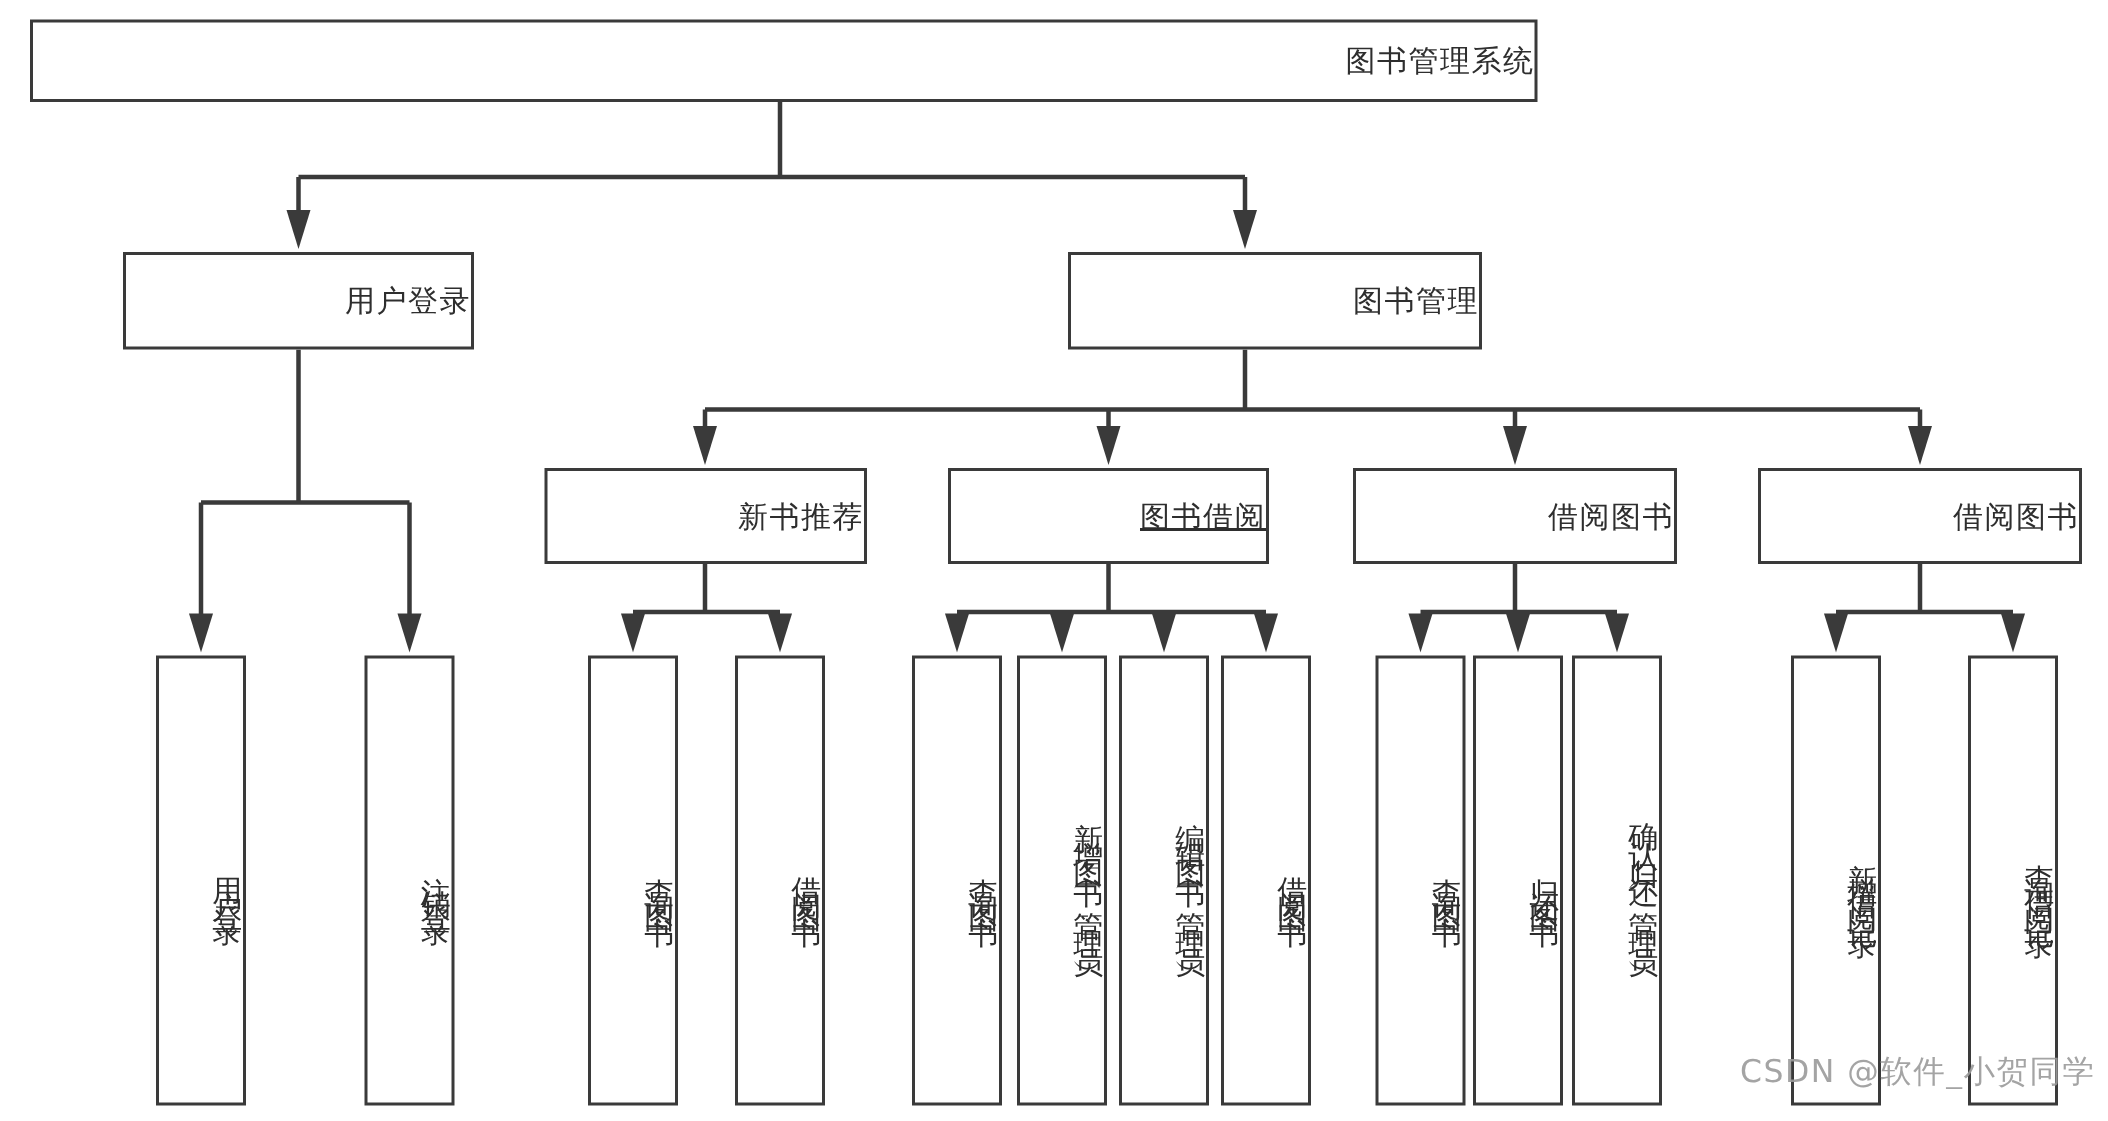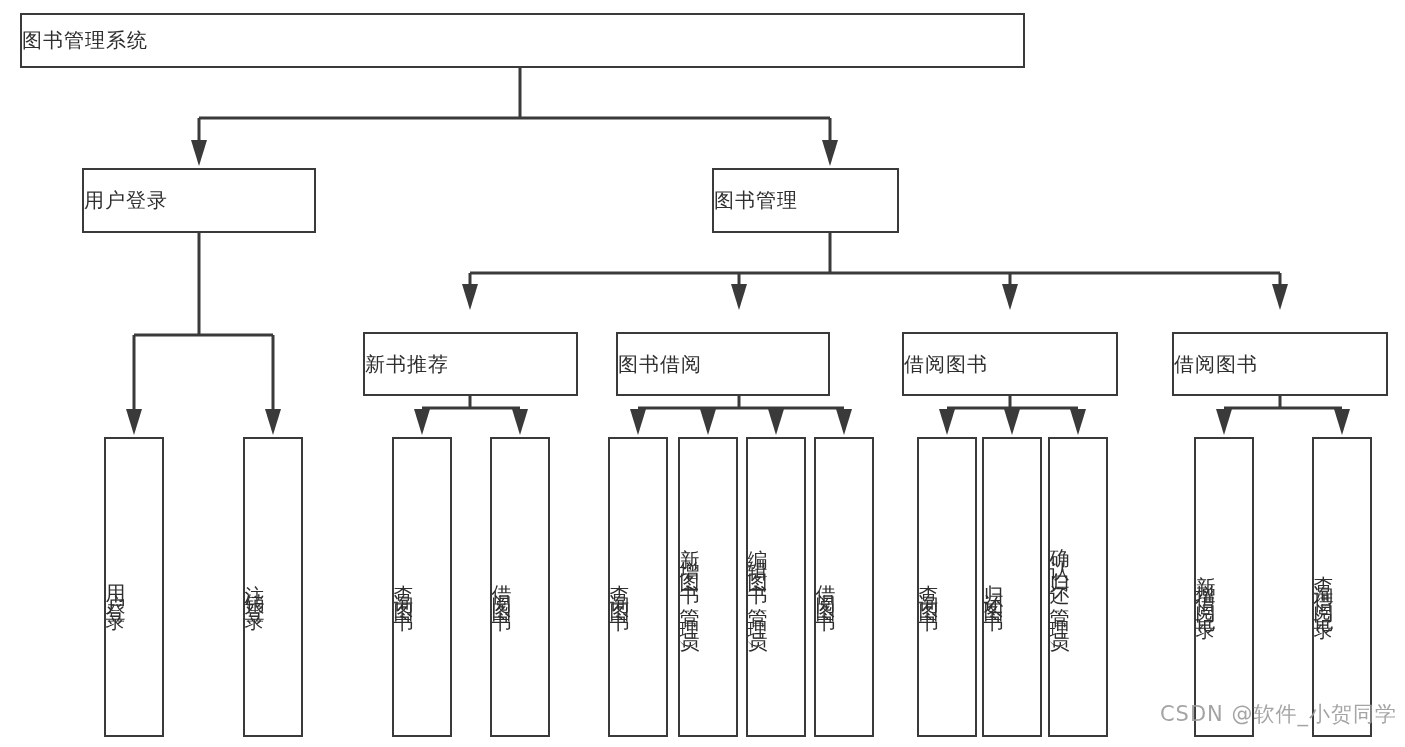--- a/index.html
+++ b/index.html
@@ -20,29 +20,29 @@
     left: 0; top: 0;
     width: 1405px; height: 747px;
   }
   .node {
     position: absolute;
     box-sizing: border-box;
     background: #ffffff;
     border: 2.5px solid #3a3a3a;
     display: flex;
     align-items: center;
-    justify-content: flex-start;
+    justify-content: flex-end;
     color: #2e2e2e;
     font-size: 20px;
     letter-spacing: 1px;
     white-space: nowrap;
   }
   
   .lvl2 { top: 168px; height: 65px; }
-  .lvl3 { top: 312px; height: 64px; margin-top: 20px; }
+  .lvl3 { top: 312px; height: 64px; }
   .leaf { top: 437px; height: 300px; width: 60px; }
   .vlabel {
     writing-mode: vertical-rl;
     text-orientation: mixed;
     line-height: 1;
     letter-spacing: 9px;
     white-space: nowrap;
   }
   .vlabel.long { letter-spacing: 12px; }
   #watermark {
@@ -113,28 +113,28 @@
     </g>
   </svg>
 
   <div class="node" style="left:20px; top:13px; width:1005px; height:55px;">
     <span>图书管理系统</span>
   </div>
 
   <div class="node lvl2" style="left:82px; width:234px;">
     <span>用户登录</span>
   </div>
-  <div class="node lvl2" style="left:712px; width:187px;">
+  <div class="node lvl2" style="left:712px; width:276px;">
     <span>图书管理</span>
   </div>
 
   <div class="node lvl3" style="left:363px; width:215px;">
     <span>新书推荐</span>
   </div>
-  <div class="node lvl3" style="left:616px; width:214px;">
+  <div class="node lvl3" style="left:632px; width:214px;text-decoration:underline;">
     <span>图书借阅</span>
   </div>
   <div class="node lvl3" style="left:902px; width:216px;">
     <span>借阅图书</span>
   </div>
   <div class="node lvl3" style="left:1172px; width:216px;">
     <span>借阅图书</span>
   </div>
 
   <div class="node leaf" style="left:104px;">

